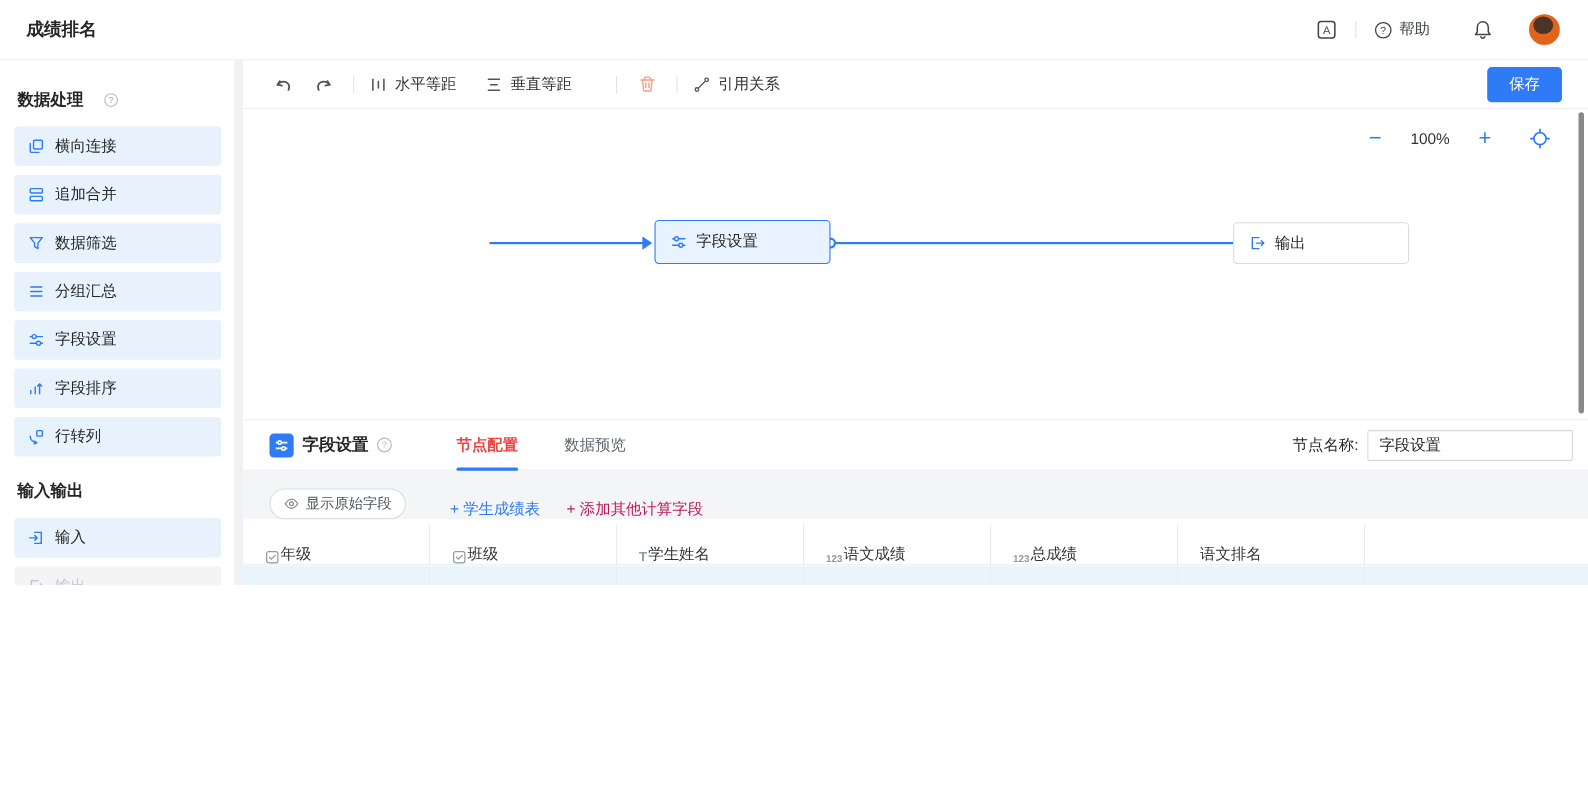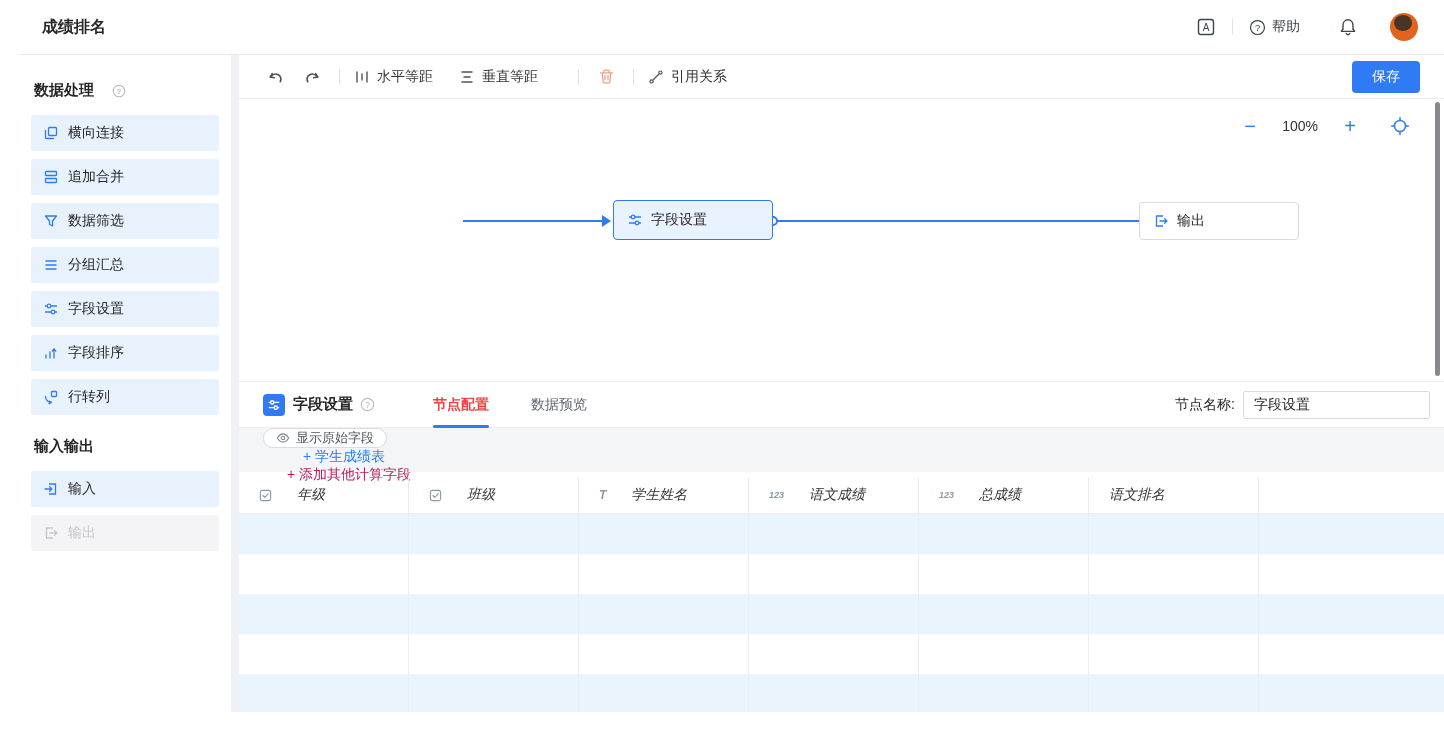--- a/index.html
+++ b/index.html
@@ -1,18 +1,18 @@
 <!DOCTYPE html>
 <html><head>
 <meta charset="utf-8">
 <style>
   * { margin:0; padding:0; box-sizing:border-box; }
   html,body { background:#fff; }
-  .app { width:1444px; height:712px; position:relative; overflow:hidden; background:#fff;
-         font-family:"Liberation Sans","DejaVu Sans",sans-serif; font-size:14px; color:#333;padding-left:18px; }
+  .app { width:1444px; height:532px; position:relative; overflow:hidden; background:#fff;
+         font-family:"Liberation Sans","DejaVu Sans",sans-serif; font-size:14px; color:#333; }
   svg { display:block; }
   svg text { font-family:"Liberation Sans","DejaVu Sans",sans-serif; }
 
   
   .app-header { height:55px; display:flex; align-items:center; justify-content:space-between;
                 padding:0 26px 0 24px; border-bottom:1px solid #e9e9e9; background:#fff; }
   .app-title { font-size:16px; font-weight:600; color:#262626; }
   .header-right { display:flex; align-items:center; }
   .hicon { display:flex; align-items:center; justify-content:center; color:#3f454c; cursor:pointer; }
   .vdiv { width:1px; height:16px; background:#e2e2e2; margin:0 16px; }
@@ -91,30 +91,30 @@
   .panel-help { margin-left:7px; color:#b6bcc4; display:flex; cursor:pointer; }
   .tabs { display:flex; margin-left:58px; gap:42px; height:47px; }
   .tab { display:flex; align-items:center; position:relative; color:#5f6670; cursor:pointer; }
   .tab.active { color:#ef4444; font-weight:600; }
   .tab.active::after { content:""; position:absolute; left:0; right:0; bottom:0; height:3px;
                        background:#2f7bf5; border-radius:1.5px; }
   .node-name { margin-left:auto; display:flex; align-items:center; gap:8px; color:#262626; }
   .node-name input { width:187px; height:28px; border:1px solid #d6dade; border-radius:2px;
                      padding:0 10px; font:inherit; color:#262626; outline:none; background:#fff; }
 
-  .panel-actions { height:44px; background:#f3f5f7; display:flex; align-items:flex-start; padding:0 24px;flex-direction:column; }
+  .panel-actions { height:44px; background:#f3f5f7; display:flex; align-items:flex-end; padding:0 24px; }
   .pill { height:28px; display:flex; align-items:center; gap:6px; padding:0 12px; background:#fff;
           border:1px solid #d9dde2; border-radius:14px; color:#4d545c; font-size:13px; cursor:pointer; }
   .pill .eicon { color:#7a828c; display:flex; }
   .link-btn { margin-left:40px; color:#2f7bf5; cursor:pointer; }
   .link-btn.disabled { margin-left:24px; color:#be185d; cursor:default; }
 
   .thead { display:flex; height:37px; margin-top:5px; border-bottom:1px solid #e8eaed; background:#fff; }
-  .th { width:170px; display:flex; align-items:center; gap:25px; padding-left:20px;
-        border-right:1px solid #e9ecef; color:#333; cursor:pointer;font-style:italic; }
+  .th { width:170px; display:flex; align-items:flex-end; gap:1px; padding-left:20px;
+        border-right:1px solid #e9ecef; color:#333; cursor:pointer; }
   .th.fill, .td.fill { flex:1; border-right:none; cursor:default; }
   .ft { color:#8d9aa8; display:flex; align-items:center; }
   .ft-text { font-size:12px; font-weight:700; color:#8d9aa8; }
   .ft-num { font-size:9px; font-weight:700; color:#8d9aa8; }
 
   .table-body { height:219px; overflow:hidden; background:#fff; }
   .tr { display:flex; height:40px; }
   .tr:nth-child(odd) { background:#e9f4fd; }
   .td { width:170px; height:100%; border-right:1px solid #e9eef3; }
 </style>

